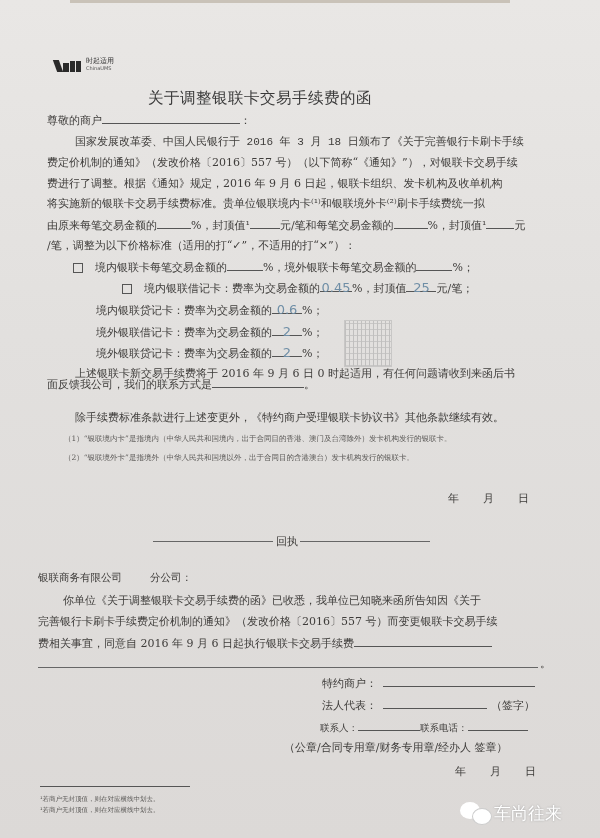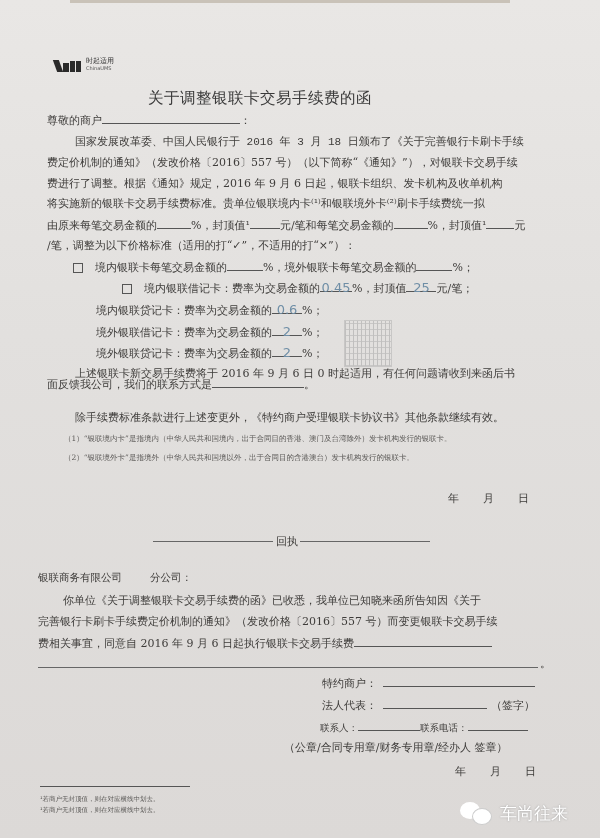--- a/index.html
+++ b/index.html
@@ -23,21 +23,21 @@
   .title { position:absolute; left:0; width:520px; top:88px; text-align:center; font-size:15.5px; color:#3a3a3a; letter-spacing:0.5px; }
   .line { position:absolute; font-size:11px; white-space:nowrap; color:#3e3c3a; }
   .small { font-size:7.5px; color:#5a5856; }
   .blank { display:inline-block; border-bottom:1px solid #555; vertical-align:baseline; height:11px; text-align:center; }
   .hand { color:#6f8ea6; font-family:"DejaVu Sans", sans-serif; font-size:13px; }
   .cb { display:inline-block; width:8px; height:8px; border:1px solid #555; margin-right:12px; vertical-align:middle; }
   .stamp { position:absolute; left:344px; top:320px; width:46px; height:45px; opacity:.45;
     background: repeating-linear-gradient(90deg, #999 0 1px, transparent 1px 4px),
                 repeating-linear-gradient(0deg, #aaa 0 1px, transparent 1px 6px); border:1px solid #aaa; }
   .rule { position:absolute; height:1px; background:#666; }
-  .wechat { position:absolute; left:460px; top:800px; display:flex; align-items:center; gap:6px; }
+  .wechat { position:absolute; left:460px; top:800px; display:flex; align-items:center; }
   .bubbles { position:relative; width:34px; height:26px; }
   .bubbles .b1 { position:absolute; left:0; top:2px; width:20px; height:17px; border-radius:50%; background:#fff; }
   .bubbles .b2 { position:absolute; left:12px; top:8px; width:18px; height:15px; border-radius:50%; background:#fff; border:1px solid #ccc; }
   .wechat-name { font-family:"DejaVu Sans", sans-serif; font-size:17px; color:#fff; text-shadow:0 0 2px #999; }
 </style>
 </head>
 <body>
 
 <div class="paper">
   <div class="topedge"></div>

